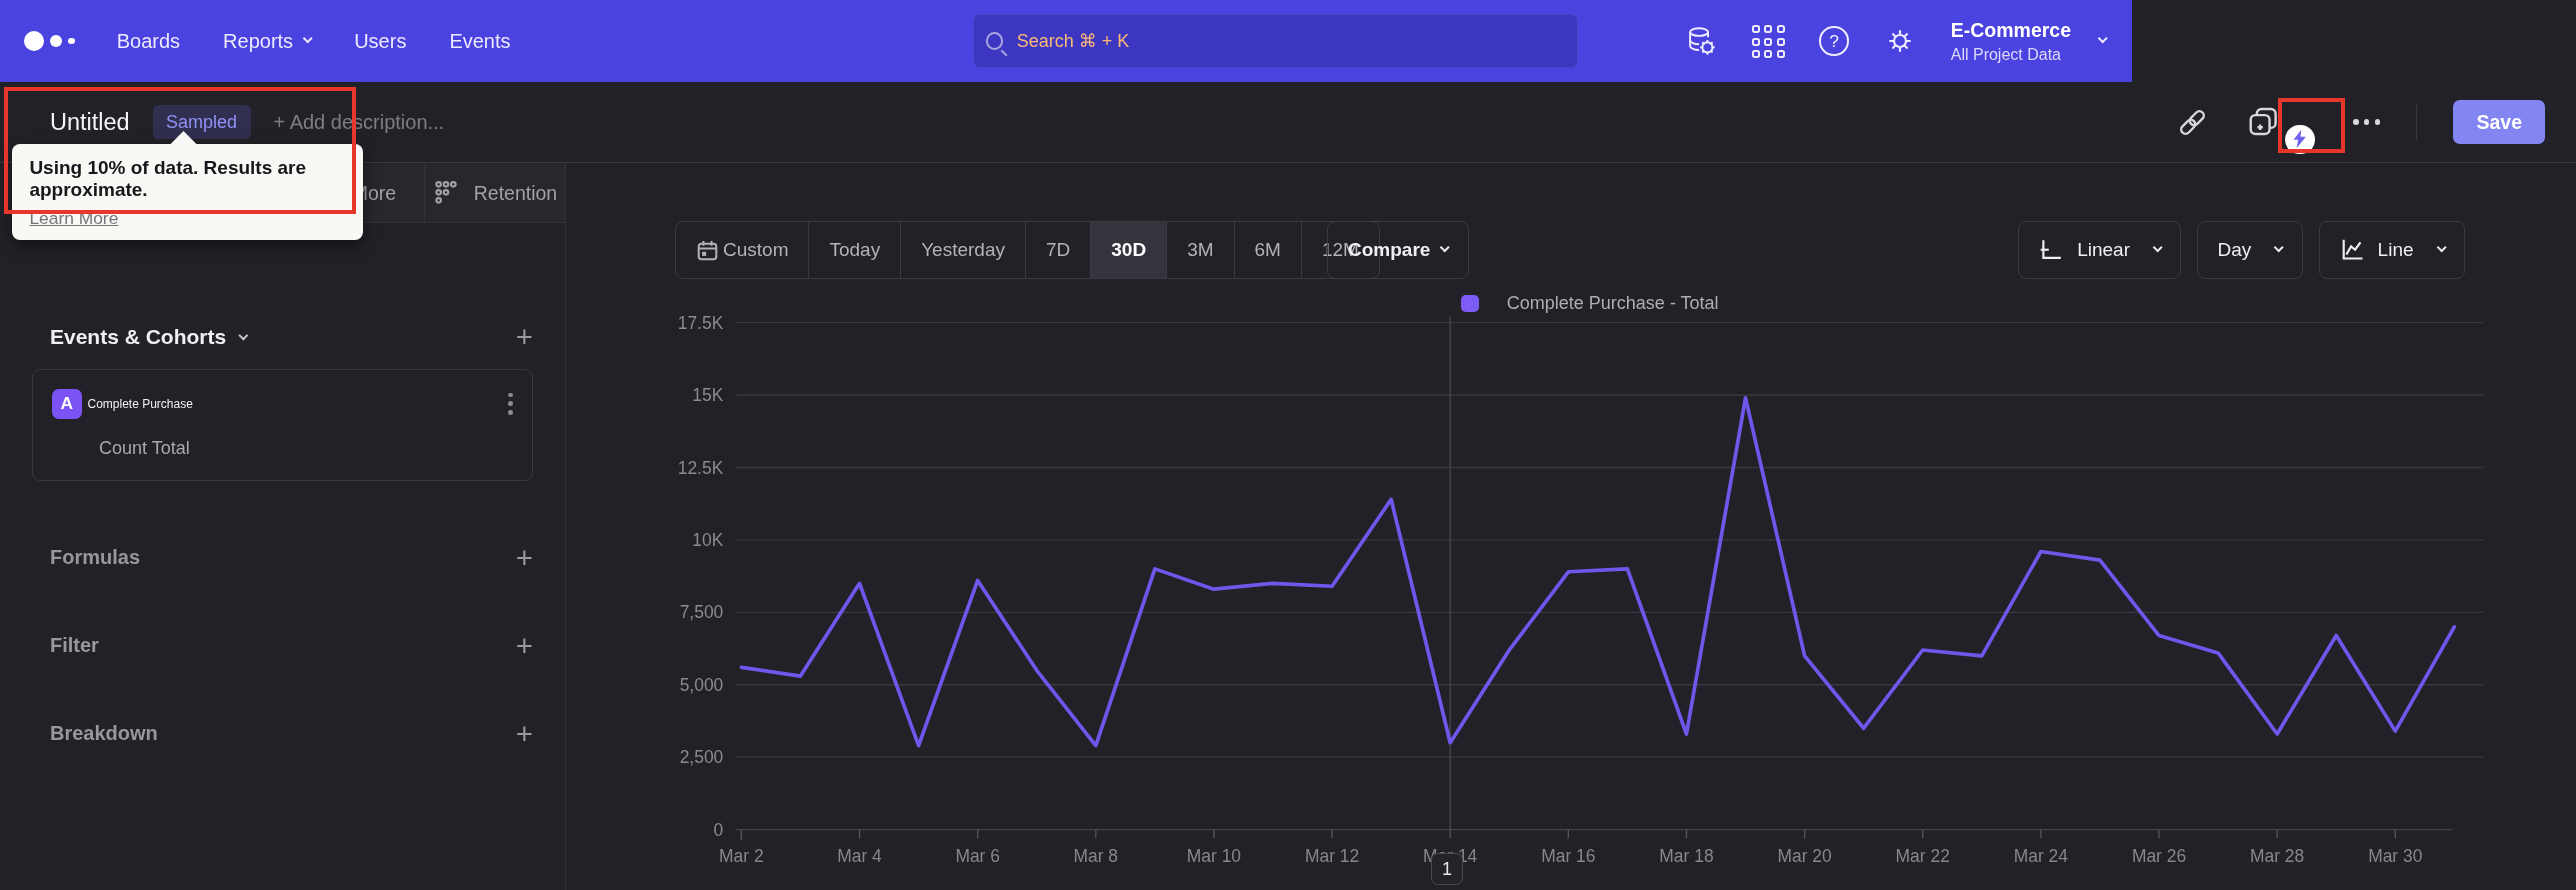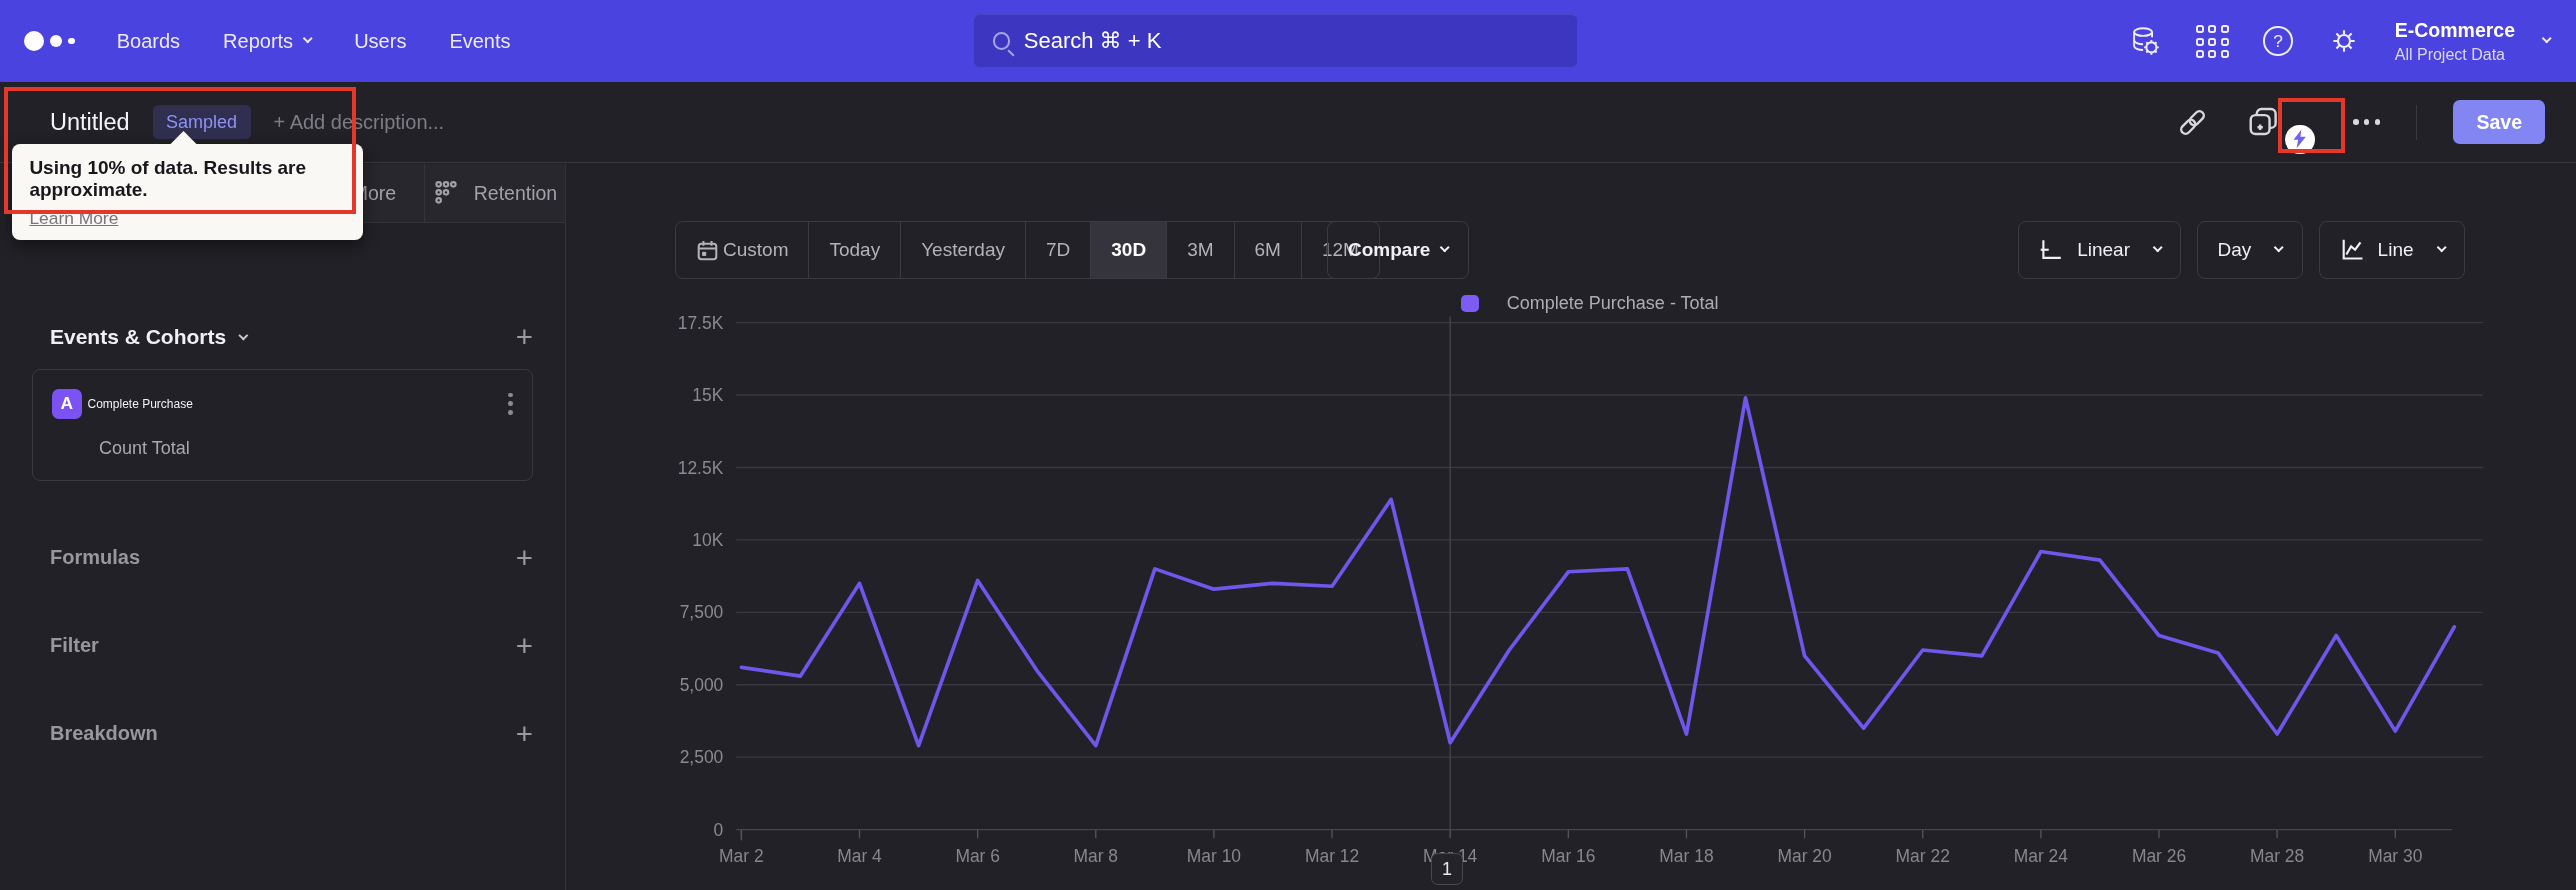--- a/index.html
+++ b/index.html
@@ -1,36 +1,36 @@
 <!DOCTYPE html>
 <html style="font-size:10.7px"><head>
 <meta charset="utf-8">
 <style>
   * { margin:0; padding:0; box-sizing:border-box; }
   html,body { width:2576px; height:890px; overflow:hidden; background:#222127;
     font-family:"Liberation Sans", sans-serif; }
 
   
-  .topnav { position:absolute; top:0; left:0; width:2576px; height:82px;
+  .topnav { position:absolute; top:0; left:0; width:2132px; height:82px;
     background:#4b43e0; display:flex; align-items:center; z-index:10; }
   .logo { margin-left:24px; display:flex; align-items:center; gap:6px; }
   .logo i { display:block; border-radius:50%; background:#fff; }
   .logo i:nth-child(1){ width:20px; height:20px; }
   .logo i:nth-child(2){ width:12px; height:12px; }
   .logo i:nth-child(3){ width:6.7px; height:6.7px; }
   .nav-items { display:flex; align-items:center; gap:43px; margin-left:42px;
     font-size:20px; color:#eceafd; }
   .nav-item { display:flex; align-items:center; cursor:pointer; }
   .chev { width:7.4px; height:7.4px; border-right:2px solid currentColor;
     border-bottom:2px solid currentColor; transform:rotate(45deg);
     display:inline-block; margin-left:10.7px; margin-top:-5.4px; }
   .search { position:absolute; left:973px; top:14px; width:605px; height:54px;
     background:rgba(15,8,80,0.22); border:1.3px solid rgba(255,255,255,0.08);
-    border-radius:6.7px; display:flex; align-items:center; padding-left:19px;
-    gap:13.4px; color:#ffffff; font-size:22px; }
+    border-radius:6.7px; display:flex; align-items:center; padding-left:12px;
+    gap:13.4px; color:#fdba74; font-size:18px; }
   .mag { width:17.4px; height:17.4px; border:2px solid #a8a4e2; border-radius:50%;
     position:relative; flex:0 0 auto; }
   .mag::after { content:""; position:absolute; width:2px; height:8px;
     background:#a8a4e2; left:14.8px; top:14.8px; transform:rotate(-45deg); }
   .topnav-right { position:absolute; right:25.5px; top:0; height:82px;
     display:flex; align-items:center; gap:35px; color:#efedfd; }
   .navicon { width:32px; height:32px; display:flex; align-items:center;
     justify-content:center; }
   .grid9 { display:grid; grid-template-columns:repeat(3,8px); grid-gap:4.7px; }
   .grid9 i { width:8px; height:8px; border:2px solid #efedfd; border-radius:2.7px; display:block; }

